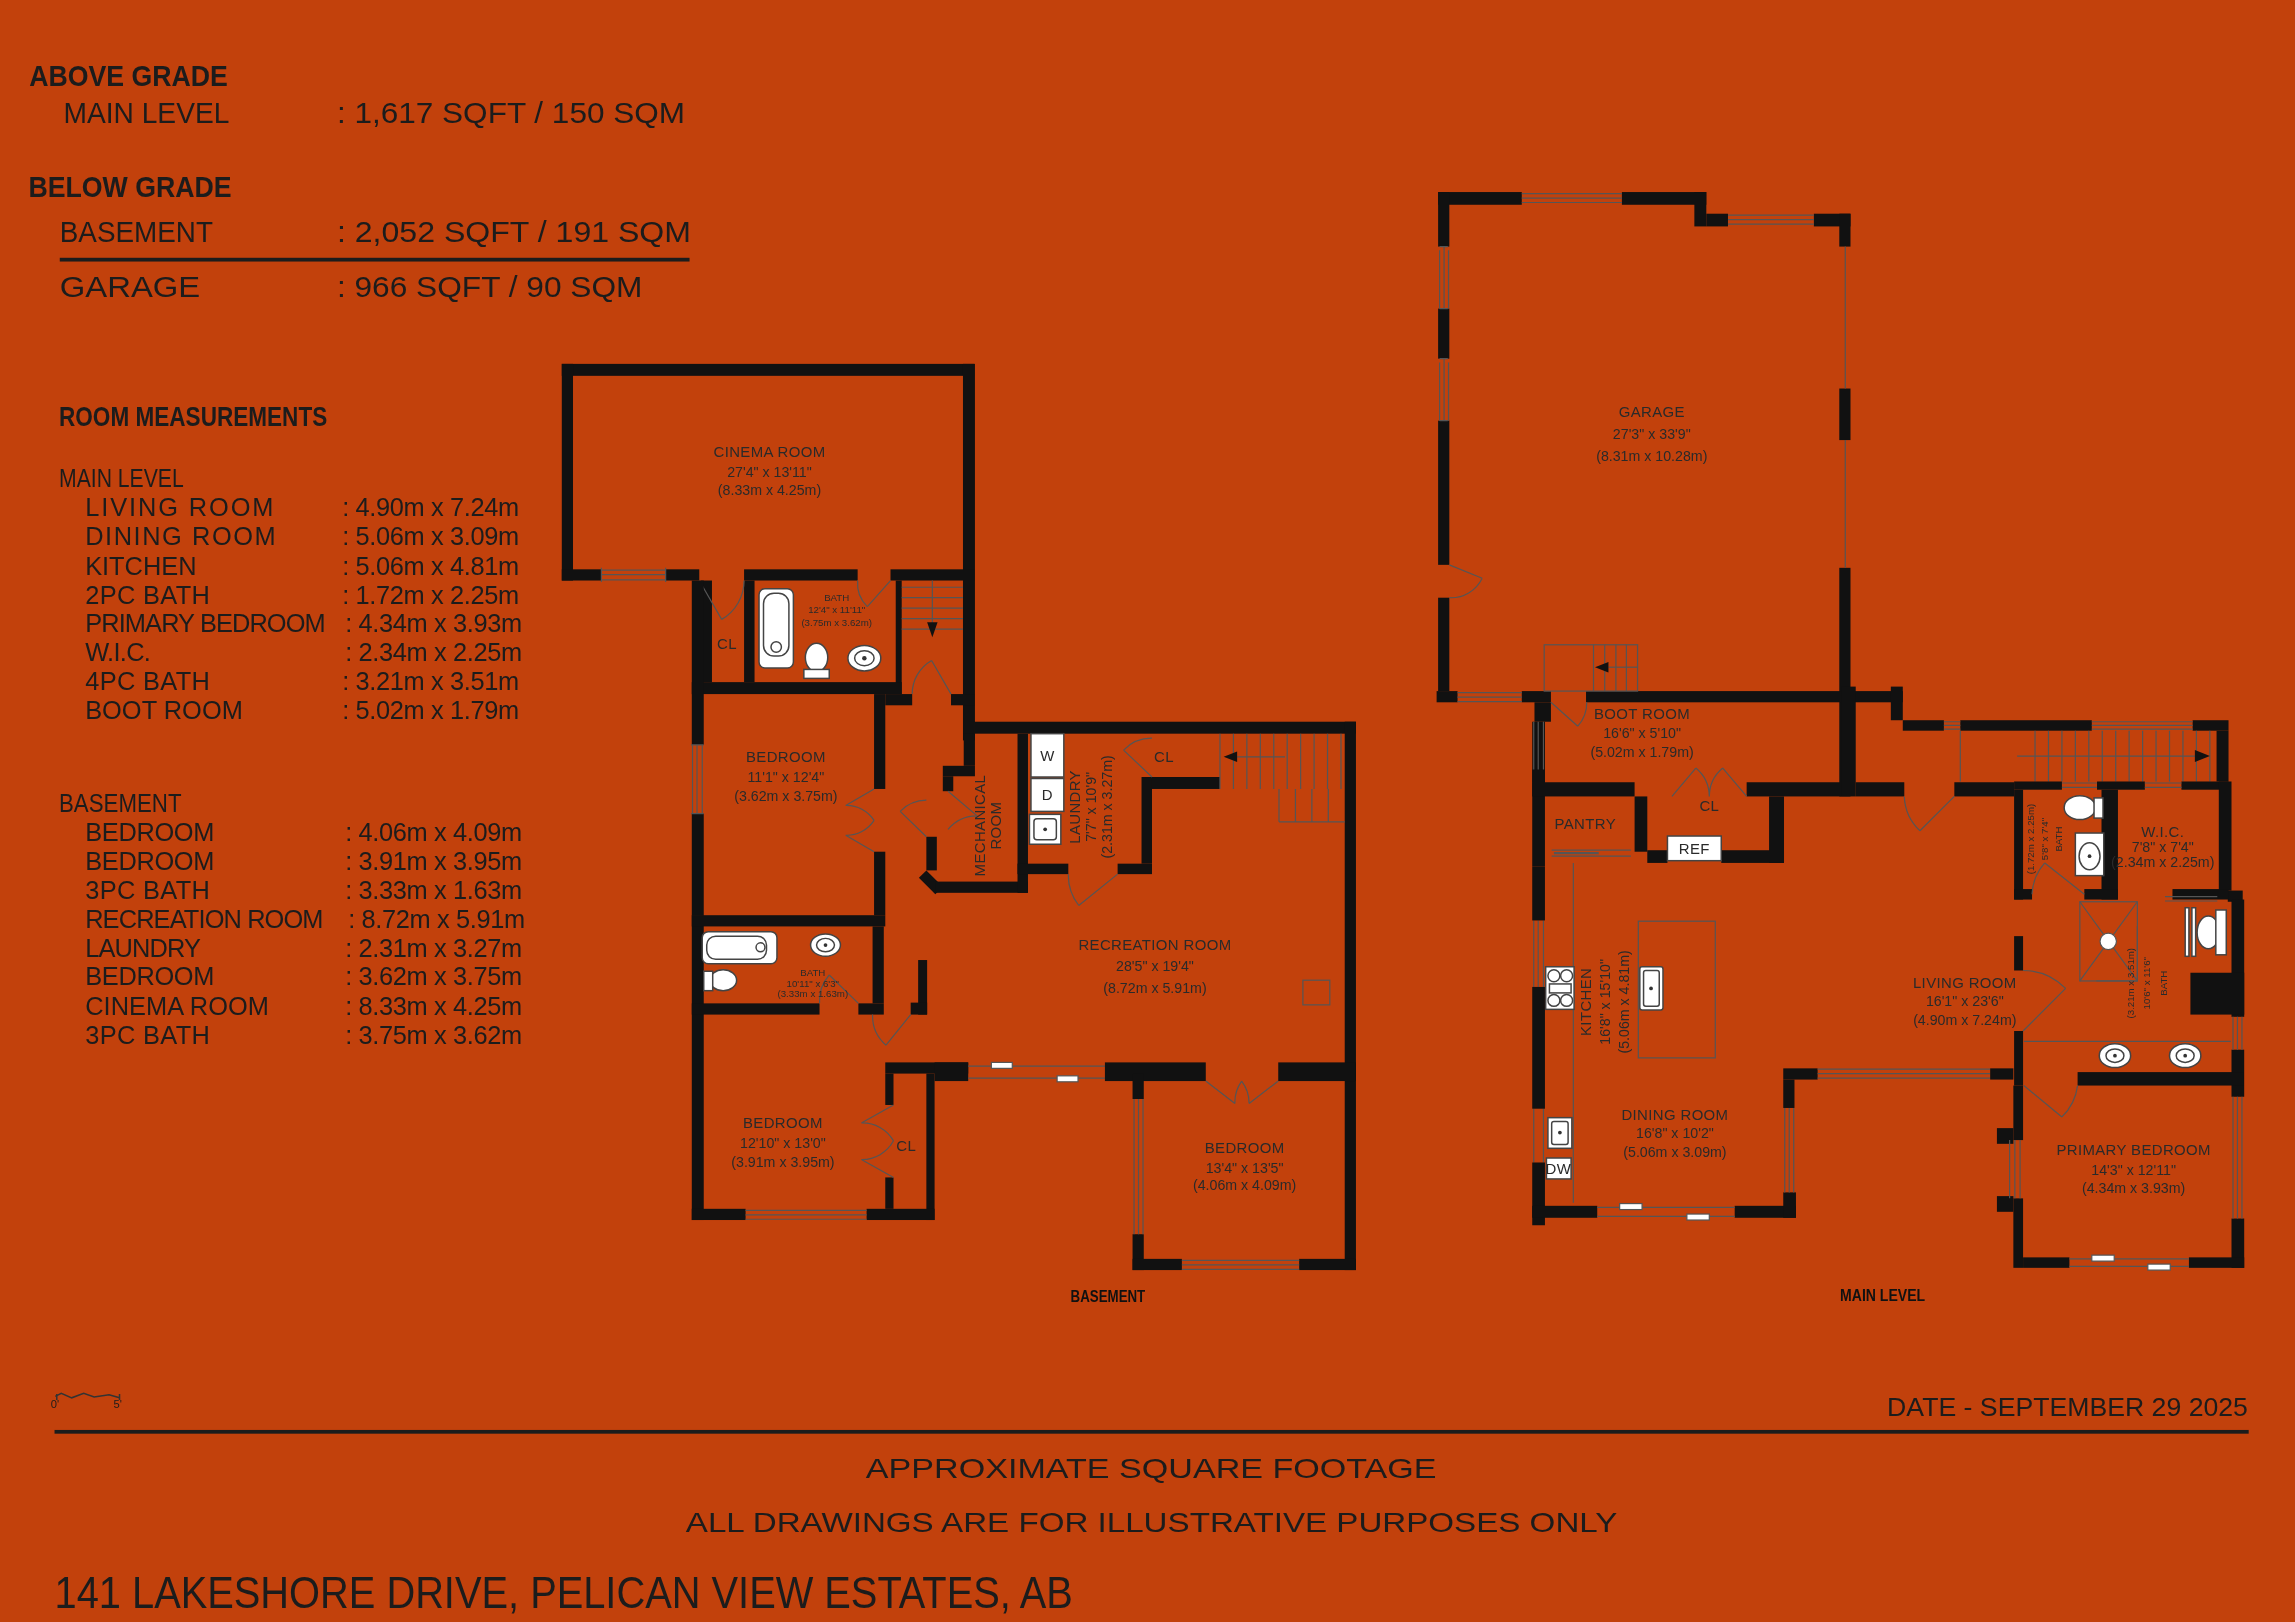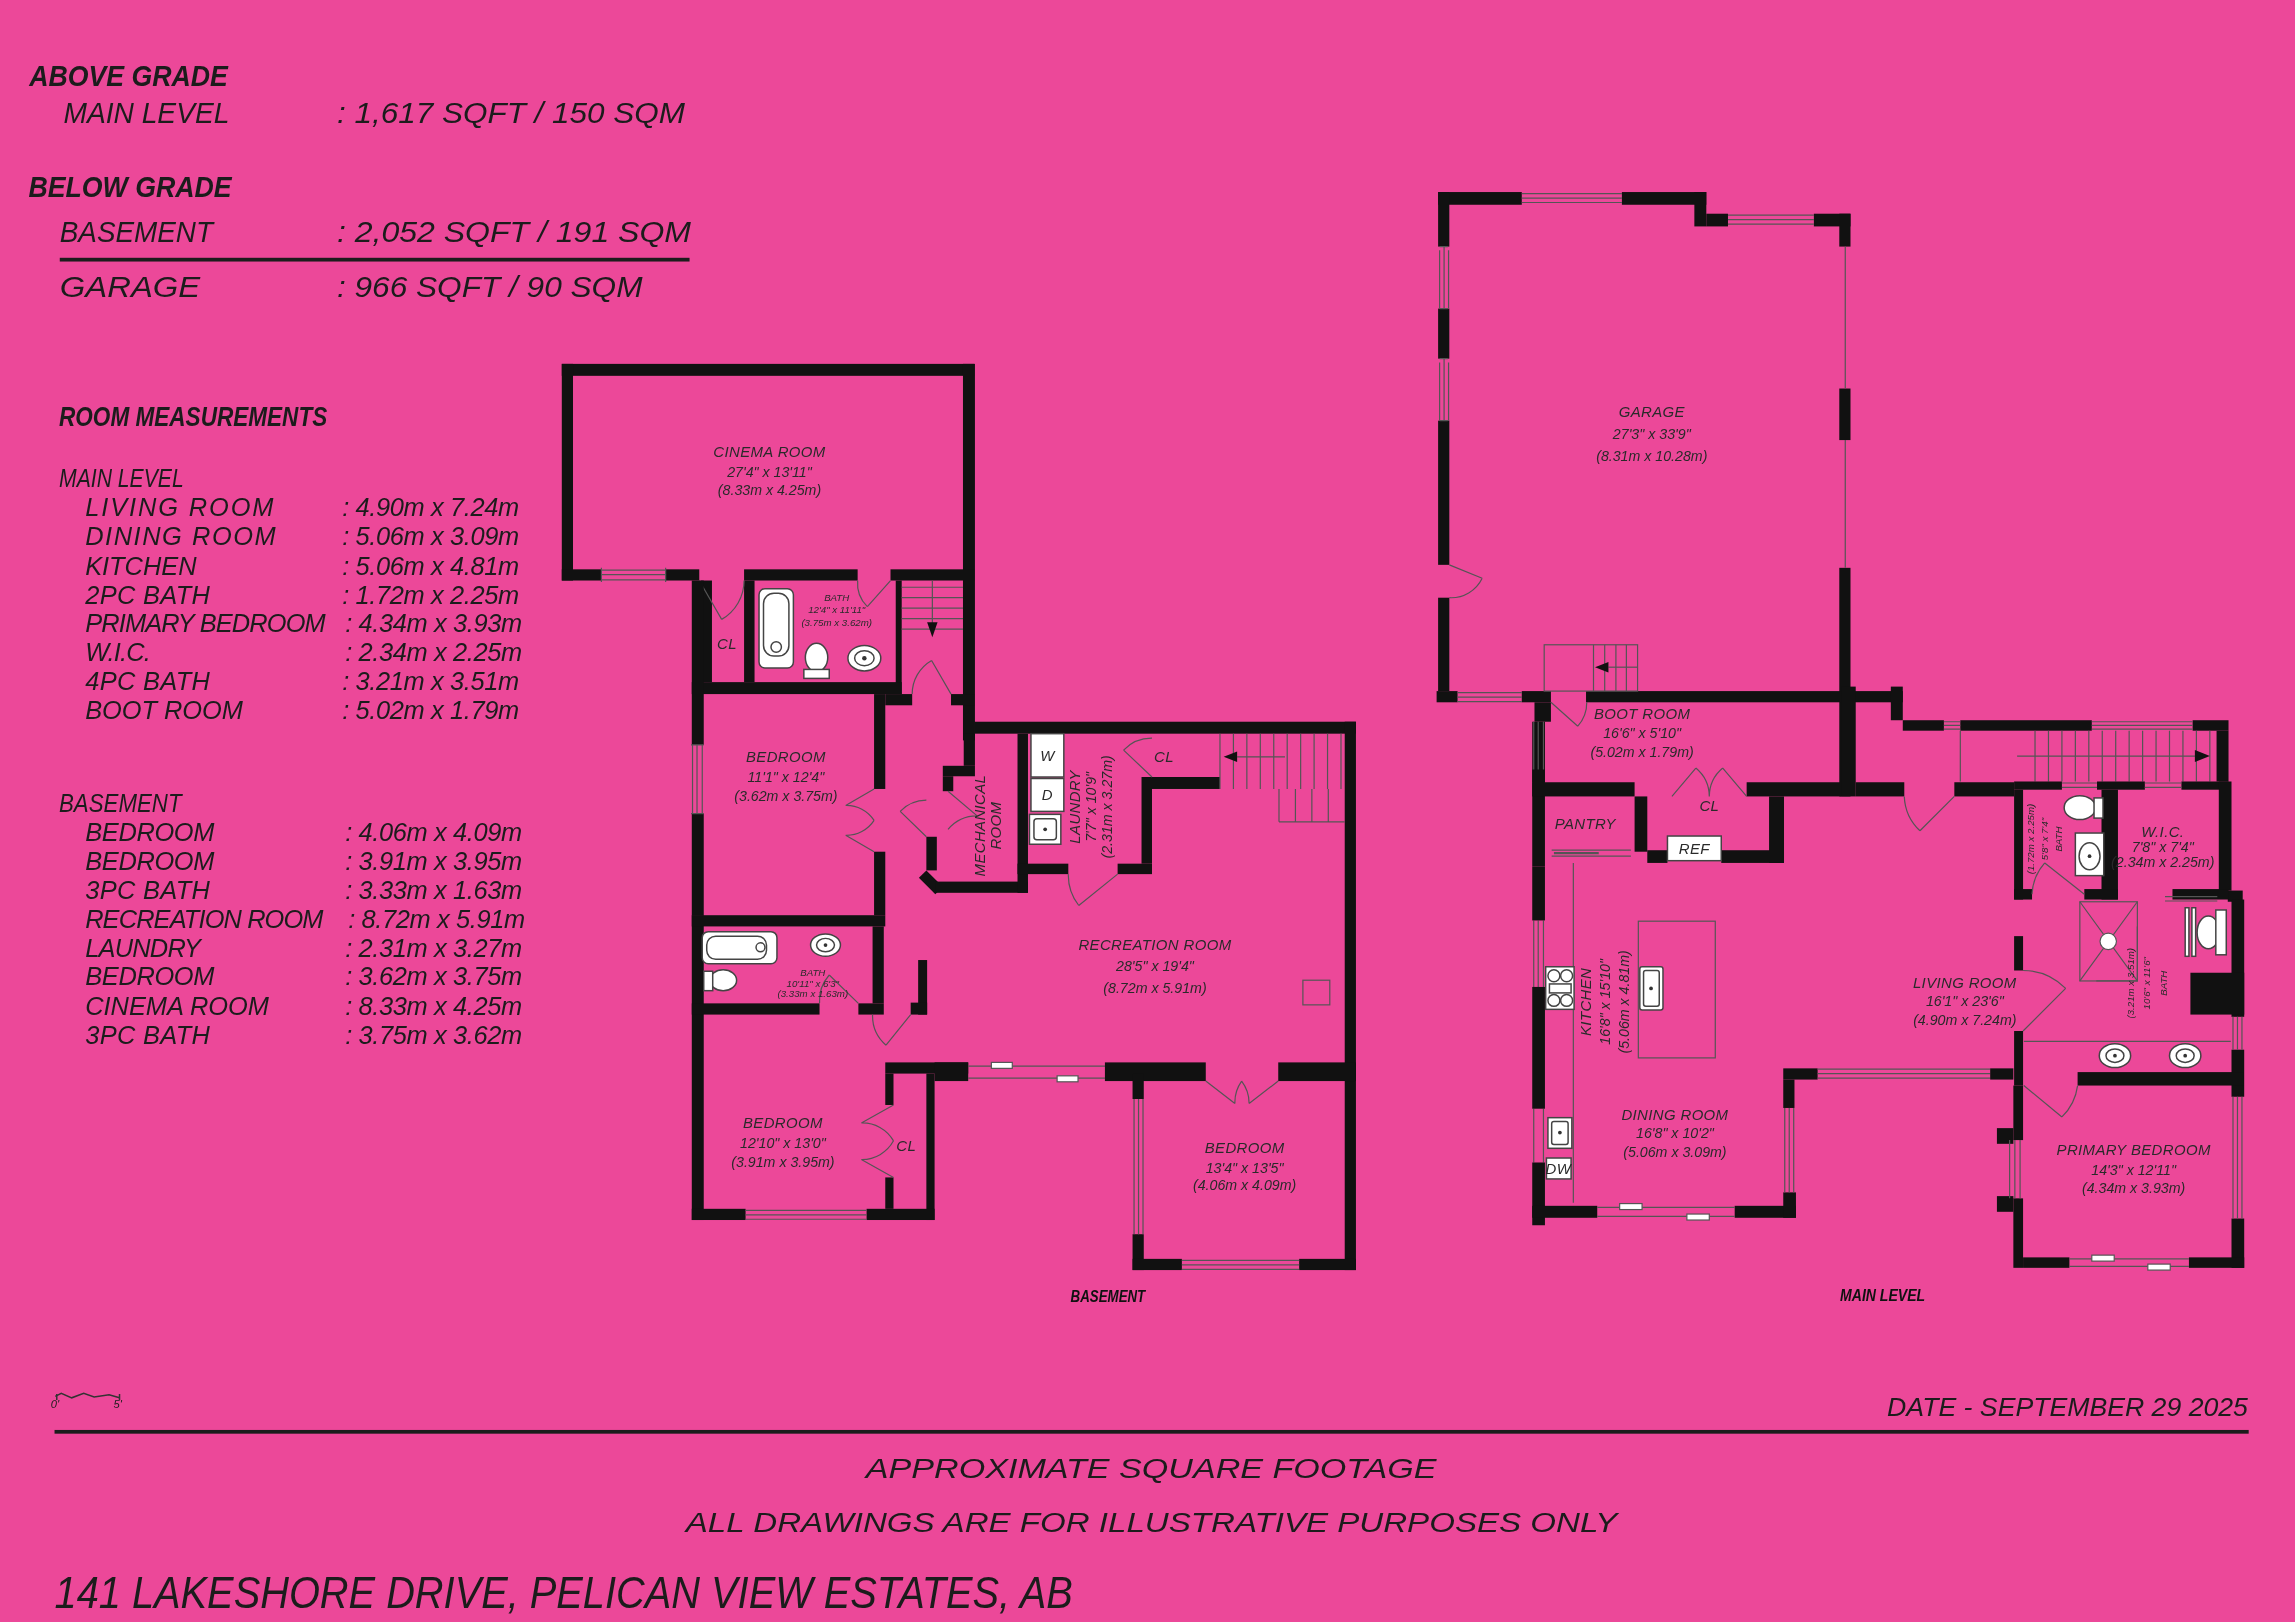--- a/index.html
+++ b/index.html
@@ -1,16 +1,16 @@
 <!DOCTYPE html>
 <html style="font-size:12px"><head>
 <meta charset="utf-8">
 <style>
 html,body{margin:0;padding:0;background:#fff;}
-#page{position:relative;width:2295px;height:1622px;background:#ec4899;overflow:hidden;font-style:italic;}
+#page{position:relative;width:2295px;height:1622px;background:#c2410c;overflow:hidden;}
 svg{position:absolute;left:0;top:0;}
 text{font-family:"Liberation Sans",sans-serif;fill:#1c1c1c;}
 .b{font-weight:bold;}
 .w{fill:#111;}
 .ln{stroke:#333;stroke-width:2;fill:none;}
 .tn{stroke:#555;stroke-width:1.6;fill:none;}
 .fx{stroke:#444;stroke-width:2;fill:#fff;}
 .lbl{font-size:20px;letter-spacing:0.5px;fill:#2a2a2a;}
 .dim{font-size:19px;fill:#2a2a2a;}
 .sm{font-size:13px;fill:#2a2a2a;}

